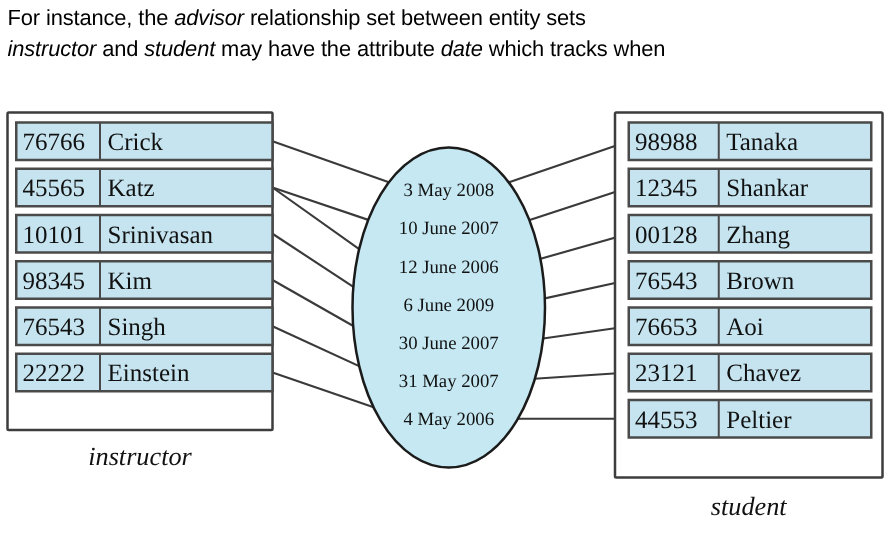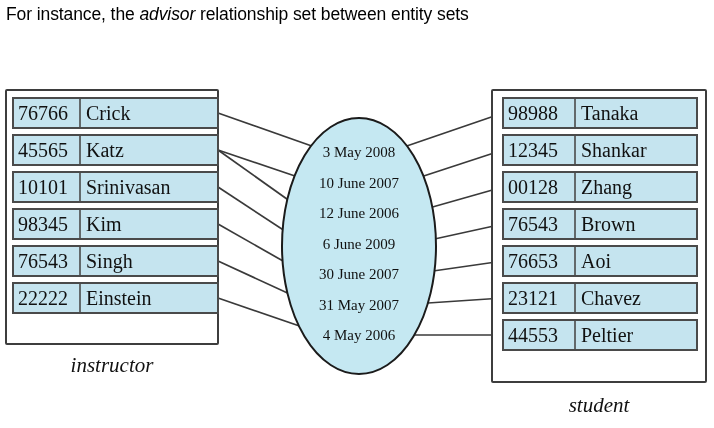--- a/index.html
+++ b/index.html
@@ -85,21 +85,23 @@
 </style>
 </head>
 <body>
 
 <div id="page">
 
   <div id="caption">
     <span>
       <span>For instance, the </span><span class="it">advisor</span><span> relationship set between entity sets</span>
     </span><br>
-    <br>
+    <span>
+      <span class="it">instructor</span><span> and </span><span class="it">student</span><span> may have the attribute </span><span class="it">date</span><span> which tracks when</span>
+    </span><br>
   </div>
 
   <svg id="figure" viewBox="0 0 714 428">
 
     <g id="left-links">
         <line x1="218" y1="113" x2="328.7367152990326" y2="152" class="link-line"></line>
         <line x1="218" y1="150" x2="314.1432898888253" y2="182.5" class="link-line"></line>
         <line x1="218" y1="150" x2="306.6029875175851" y2="213" class="link-line"></line>
         <line x1="218" y1="187" x2="304.0146879853617" y2="243.5" class="link-line"></line>
         <line x1="218" y1="224" x2="305.8648678317693" y2="274" class="link-line"></line>

